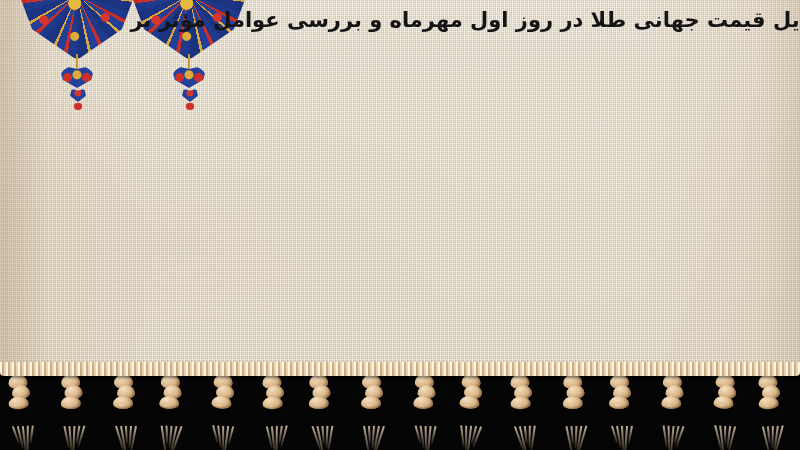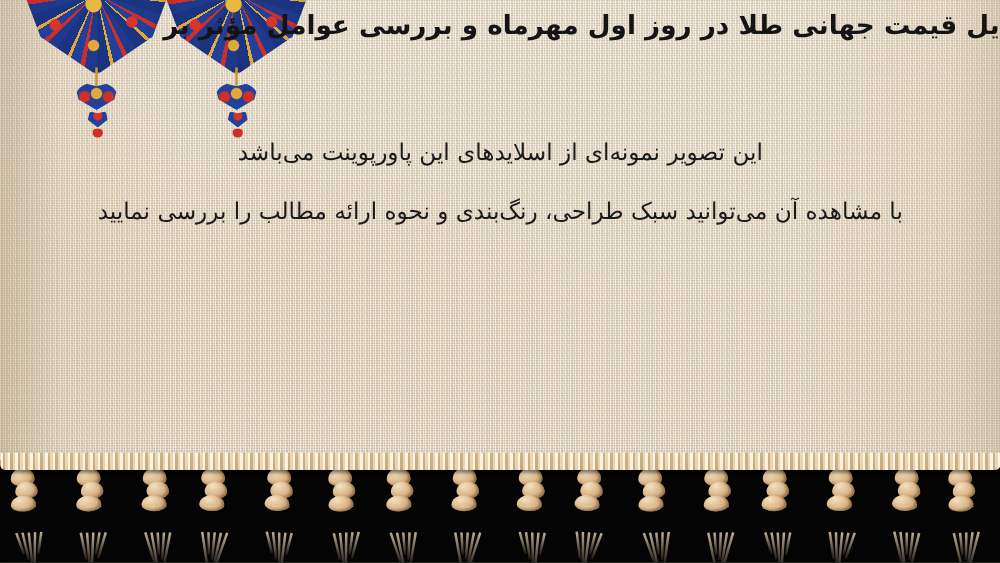--- a/index.html
+++ b/index.html
@@ -282,22 +282,20 @@
     <div class="med-pend1"></div>
     <div class="med-pend2"></div>
     <div class="med-pend3"></div>
   </div>
 
   <div class="title-block">
     <div class="title-line l1">یل قیمت جهانی طلا در روز اول مهرماه و بررسی عوامل مؤثر بر</div>
   </div>
 
   <div class="body-block">
-    <div class="body-line b1">این تصویر نمونه‌ای از اسلایدهای این پاورپوینت می‌باشد</div>
-    <div class="body-line b2">با مشاهده آن می‌توانید سبک طراحی، رنگ‌بندی و نحوه ارائه مطالب را بررسی نمایید</div>
   </div>
 
   <div class="fringe-band">
     <div class="band-shadow"></div>
     <div id="tassels">
         <div class="tassel" style="left: 1px; transform: rotate(-3.2deg);">
           <div class="knot-a"></div>
           <div class="knot-b"></div>
           <div class="knot-c"></div>
           <div class="skirt"></div>

